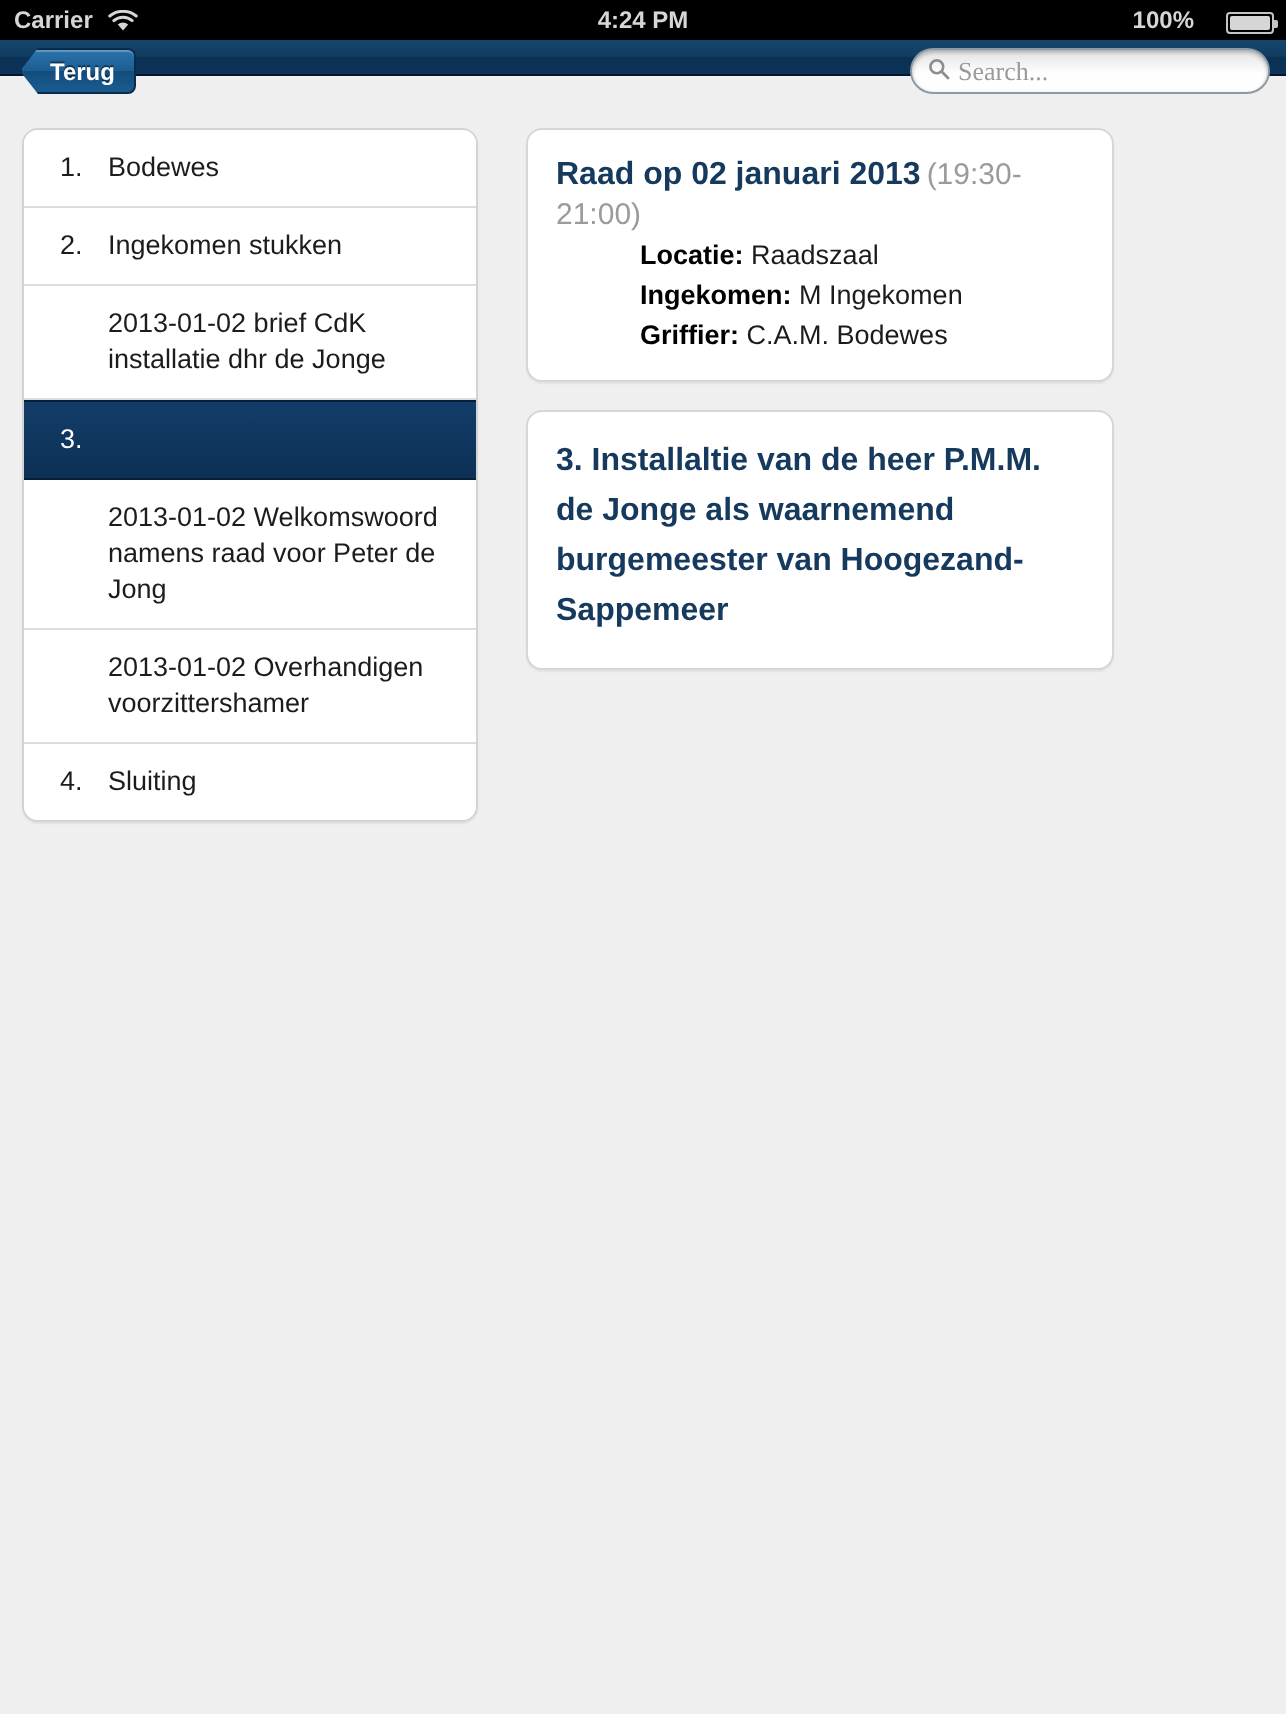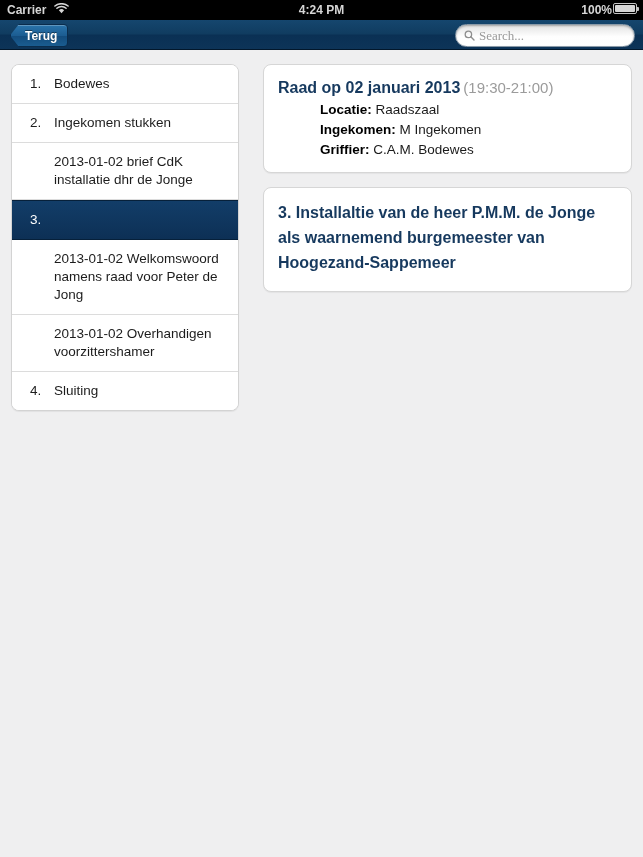--- a/index.html
+++ b/index.html
@@ -27,33 +27,34 @@
     font-size: 12px;
     font-weight: bold;
     display: flex;
     align-items: center;
     z-index: 40;
   }
   #status-left {
     position: absolute;
     left: 7px;
     display: flex;
+    align-items: center;
     gap: 8px;
   }
   #status-center {
     position: absolute;
     left: 0; right: 0;
     text-align: center;
   }
   #status-right {
     position: absolute;
     right: 6px;
     display: flex;
-    align-items: flex-start;
-    gap: 1px;
+    align-items: flex-end;
+    gap: 16px;
   }
   .wifi-icon { display: block; }
   .battery-shell {
     width: 24px;
     height: 11px;
     border: 1px solid #c4c4c4;
     border-radius: 2px;
     position: relative;
     display: inline-block;
   }
@@ -71,21 +72,21 @@
     width: 20px;
     background: #d6d6d6;
     border-radius: 1px;
   }
 
   
   #nav-bar {
     position: absolute;
     top: 20px; left: 0;
     width: 643px;
-    height: 30px;
+    height: 18px;
     background: linear-gradient(to bottom, #15466e 0%, #103c60 48%, #0a3054 52%, #0d3458 100%);
     border-bottom: 1px solid #02172b;
     z-index: 30;
   }
   #back-button {
     position: absolute;
     left: 10px; top: 4px;
     height: 23px;
     padding: 0 10px 0 14px;
     color: #ffffff;
@@ -171,21 +172,21 @@
   .side-row.selected .num,
   .side-row.selected .lbl {
     color: #ffffff;
   }
 
   
   #detail {
     position: absolute;
     left: 263px;
     top: 64px;
-    width: 369px;
+    width: 294px;
   }
   .card {
     background: #ffffff;
     border: 1px solid #d6d6d6;
     border-radius: 8px;
     padding: 12px 14px 13px 14px;
     margin-bottom: 14px;
     box-shadow: 0 1px 1px rgba(0,0,0,0.05);
   }
   .meeting-title {

